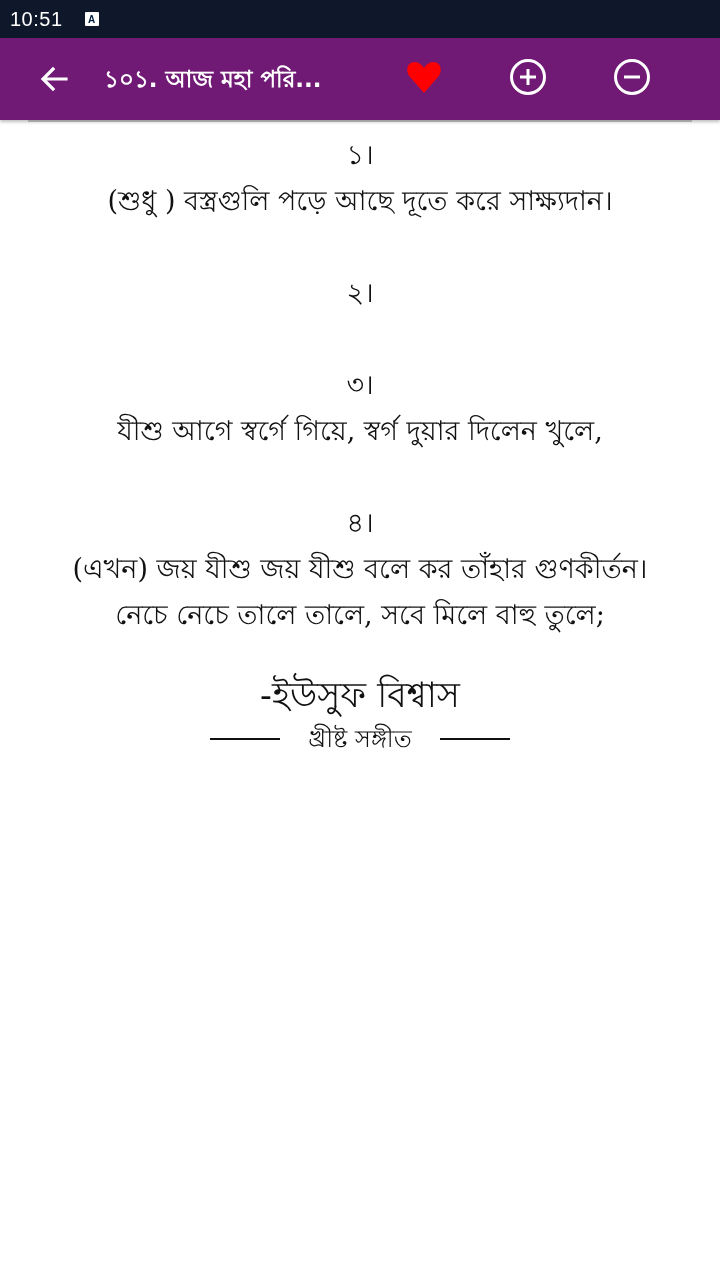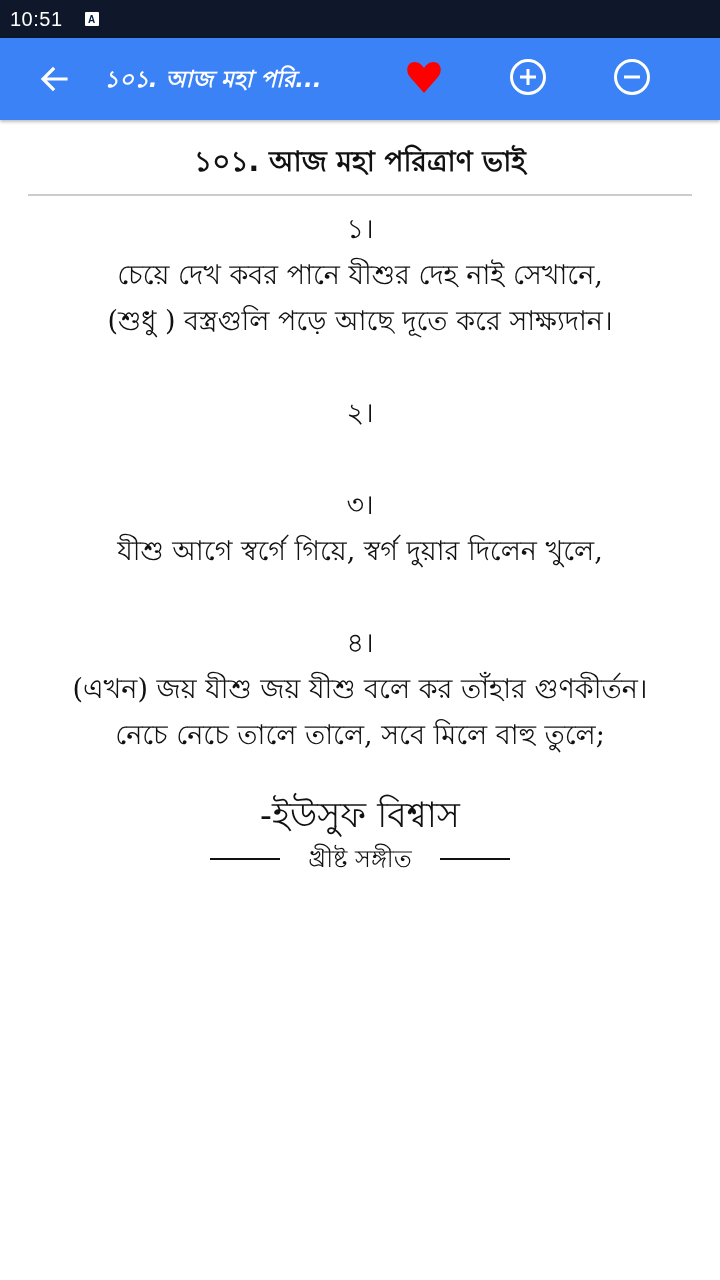--- a/index.html
+++ b/index.html
@@ -34,26 +34,25 @@
     font-size: 10px;
     font-weight: bold;
     font-family: "Liberation Sans", sans-serif;
     display: flex;
     align-items: center;
     justify-content: center;
     border-radius: 1px;
   }
   .app-bar {
     height: 82px;
-    background: #3b82f6;
+    background: #701a75;
     display: flex;
     align-items: center;
     position: relative;
     box-shadow: 0 2px 3px rgba(0,0,0,0.25);
-    font-style: italic;
   }
   .back-button {
     position: absolute;
     left: 36px;
     top: 23px;
     width: 36px;
     height: 36px;
     cursor: pointer;
   }
   .app-title {
@@ -179,28 +178,26 @@
   </div>
   <div class="zoom-out-button">
     <svg width="40" height="40" viewBox="0 0 40 40">
       <circle cx="20" cy="20" r="16.5" stroke="#ffffff" stroke-width="3" fill="none"></circle>
       <path d="M12 20 H28" stroke="#ffffff" stroke-width="3"></path>
     </svg>
   </div>
 </div>
 
 <div class="content">
-  <h1 class="song-title">১০১. আজ মহা পরিত্রাণ ভাই</h1>
   <div class="divider"></div>
 
   <div class="lyrics">
 
     <div class="stanza">
       <span class="stanza-number">১।</span>
-      <span class="lyric-line">চেয়ে দেখ কবর পানে যীশুর দেহ নাই সেখানে,</span>
       <span class="lyric-line">(শুধু ) বস্ত্রগুলি পড়ে আছে দূতে করে সাক্ষ্যদান।</span>
     </div>
 
     <div class="stanza">
       <span class="stanza-number">২।</span>
     </div>
 
     <div class="stanza">
       <span class="stanza-number">৩।</span>
       <span class="lyric-line">যীশু আগে স্বর্গে গিয়ে, স্বর্গ দুয়ার দিলেন খুলে,</span>

